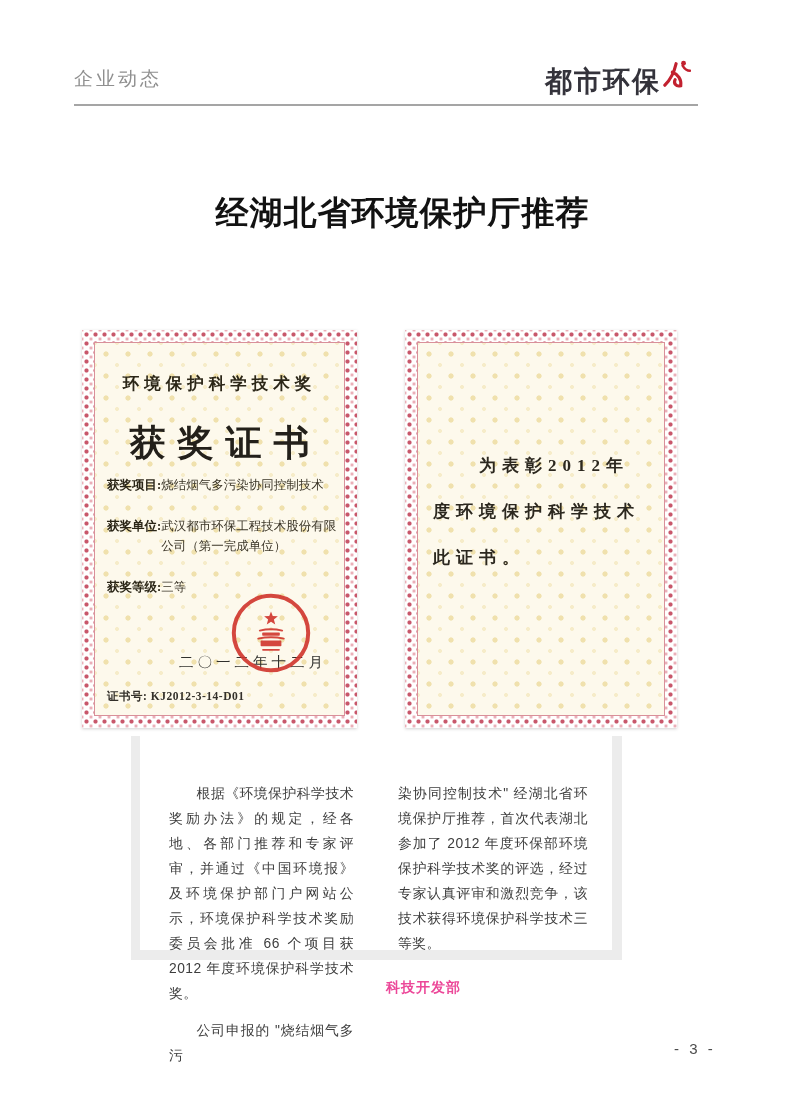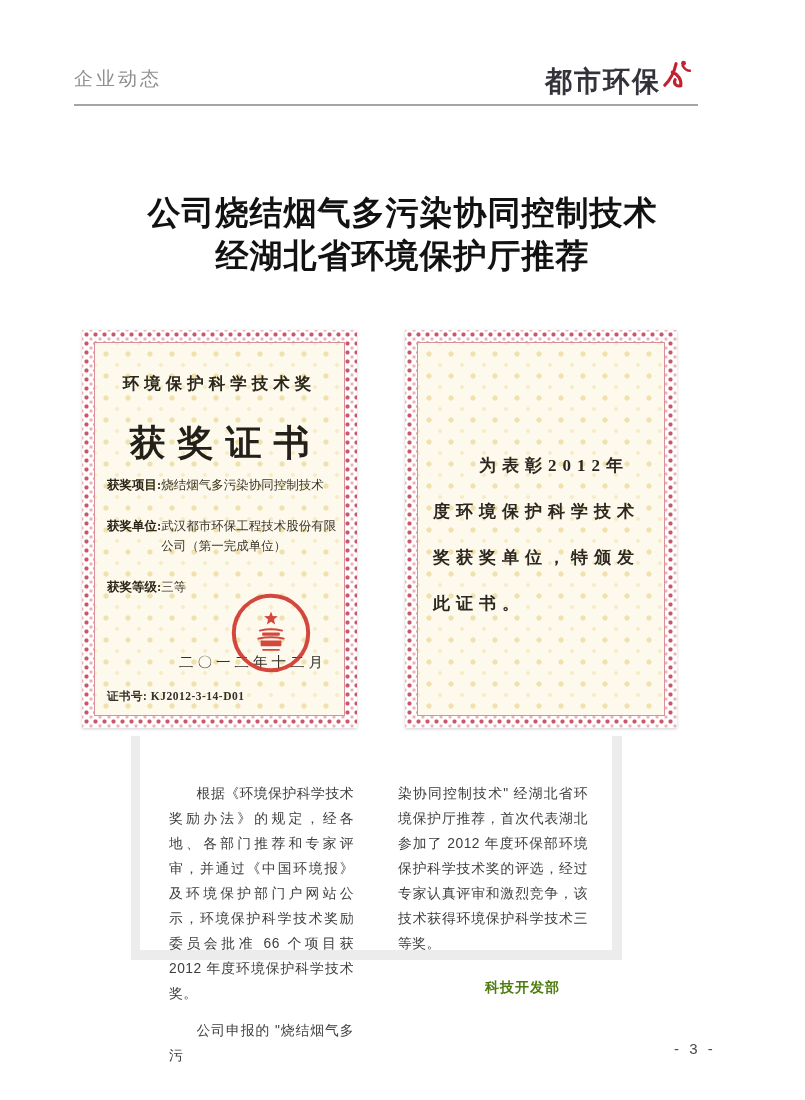--- a/index.html
+++ b/index.html
@@ -82,22 +82,22 @@
   .panel{
     position:absolute;left:9px;top:0;right:10px;bottom:10px;background:#ffffff;
     box-sizing:border-box;padding:33px 12px 0 17px;
   }
   .cols{display:flex;gap:20px;}
   .col{font-size:13.8px;line-height:25px;color:#3d3d3d;text-align:justify;letter-spacing:.5px;}
   .col-1{width:209px;flex:none;}
   .col-2{flex:1;}
   .col p{margin:12px;text-indent:2em;}
   .signature{
-    margin-top:19px;text-align:right;padding-right:40px;
-    font-weight:bold;font-size:14px;color:#4d7c0f;letter-spacing:1px;
+    margin-top:19px;padding-right:40px;
+    font-weight:bold;font-size:14px;color:#ec4899;letter-spacing:1px;
   }
   
   .page-num{
     position:absolute;left:674px;top:1040px;font-size:15px;color:#4c4c4c;letter-spacing:3px;
   }
 </style>
 </head>
 <body>
 
 <div class="header-label">企业动态</div>
@@ -110,21 +110,20 @@
       <path d="M10 14 C16 16 20 22 19 28.5 C14 30 11 26 13 22" stroke="#c2212f" stroke-width="3.4" fill="none" stroke-linecap="round"></path>
       <circle cx="22" cy="4.5" r="2.6" fill="#c2212f"></circle>
       <path d="M21 7 C23 10.5 26 12.5 29 12.5" stroke="#c2212f" stroke-width="2.6" fill="none" stroke-linecap="round"></path>
     </svg>
   </span>
 </div>
 
 <div class="header-line"></div>
 
 <div class="title">
-  <div>公司烧结烟气多污染协同控制技术</div>
   <div>经湖北省环境保护厅推荐</div>
 </div>
 
 <div class="cert cert-left">
   <div class="cert-inner">
     <div class="cert-award-name">环境保护科学技术奖</div>
     <div class="cert-doc-title">获奖证书</div>
 
     <div class="cert-fields">
       <div class="cert-field">
@@ -163,21 +162,20 @@
 
     <div class="cert-no">证书号: KJ2012-3-14-D01</div>
   </div>
 </div>
 
 <div class="cert cert-right">
   <div class="cert-inner">
     <div class="cert-body">
       <div class="indent">为表彰2012年</div>
       <div>度环境保护科学技术</div>
-      <div>奖获奖单位，特颁发</div>
       <div>此证书。</div>
     </div>
   </div>
 </div>
 
 <div class="panel-frame">
   <div class="panel">
     <div class="cols">
       <div class="col col-1">
         <p>根据《环境保护科学技术奖励办法》的规定，经各地、各部门推荐和专家评审，并通过《中国环境报》及环境保护部门户网站公示，环境保护科学技术奖励委员会批准 66 个项目获 2012 年度环境保护科学技术奖。</p>

